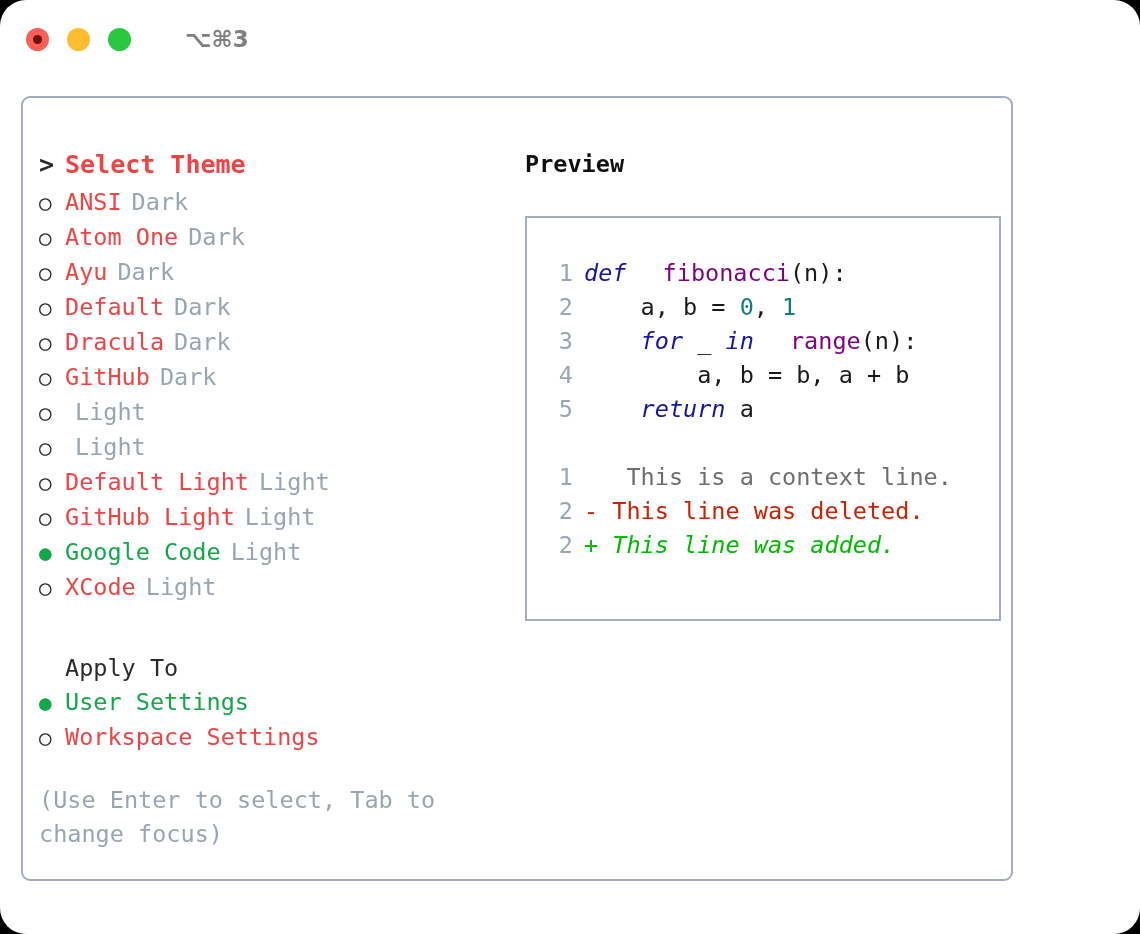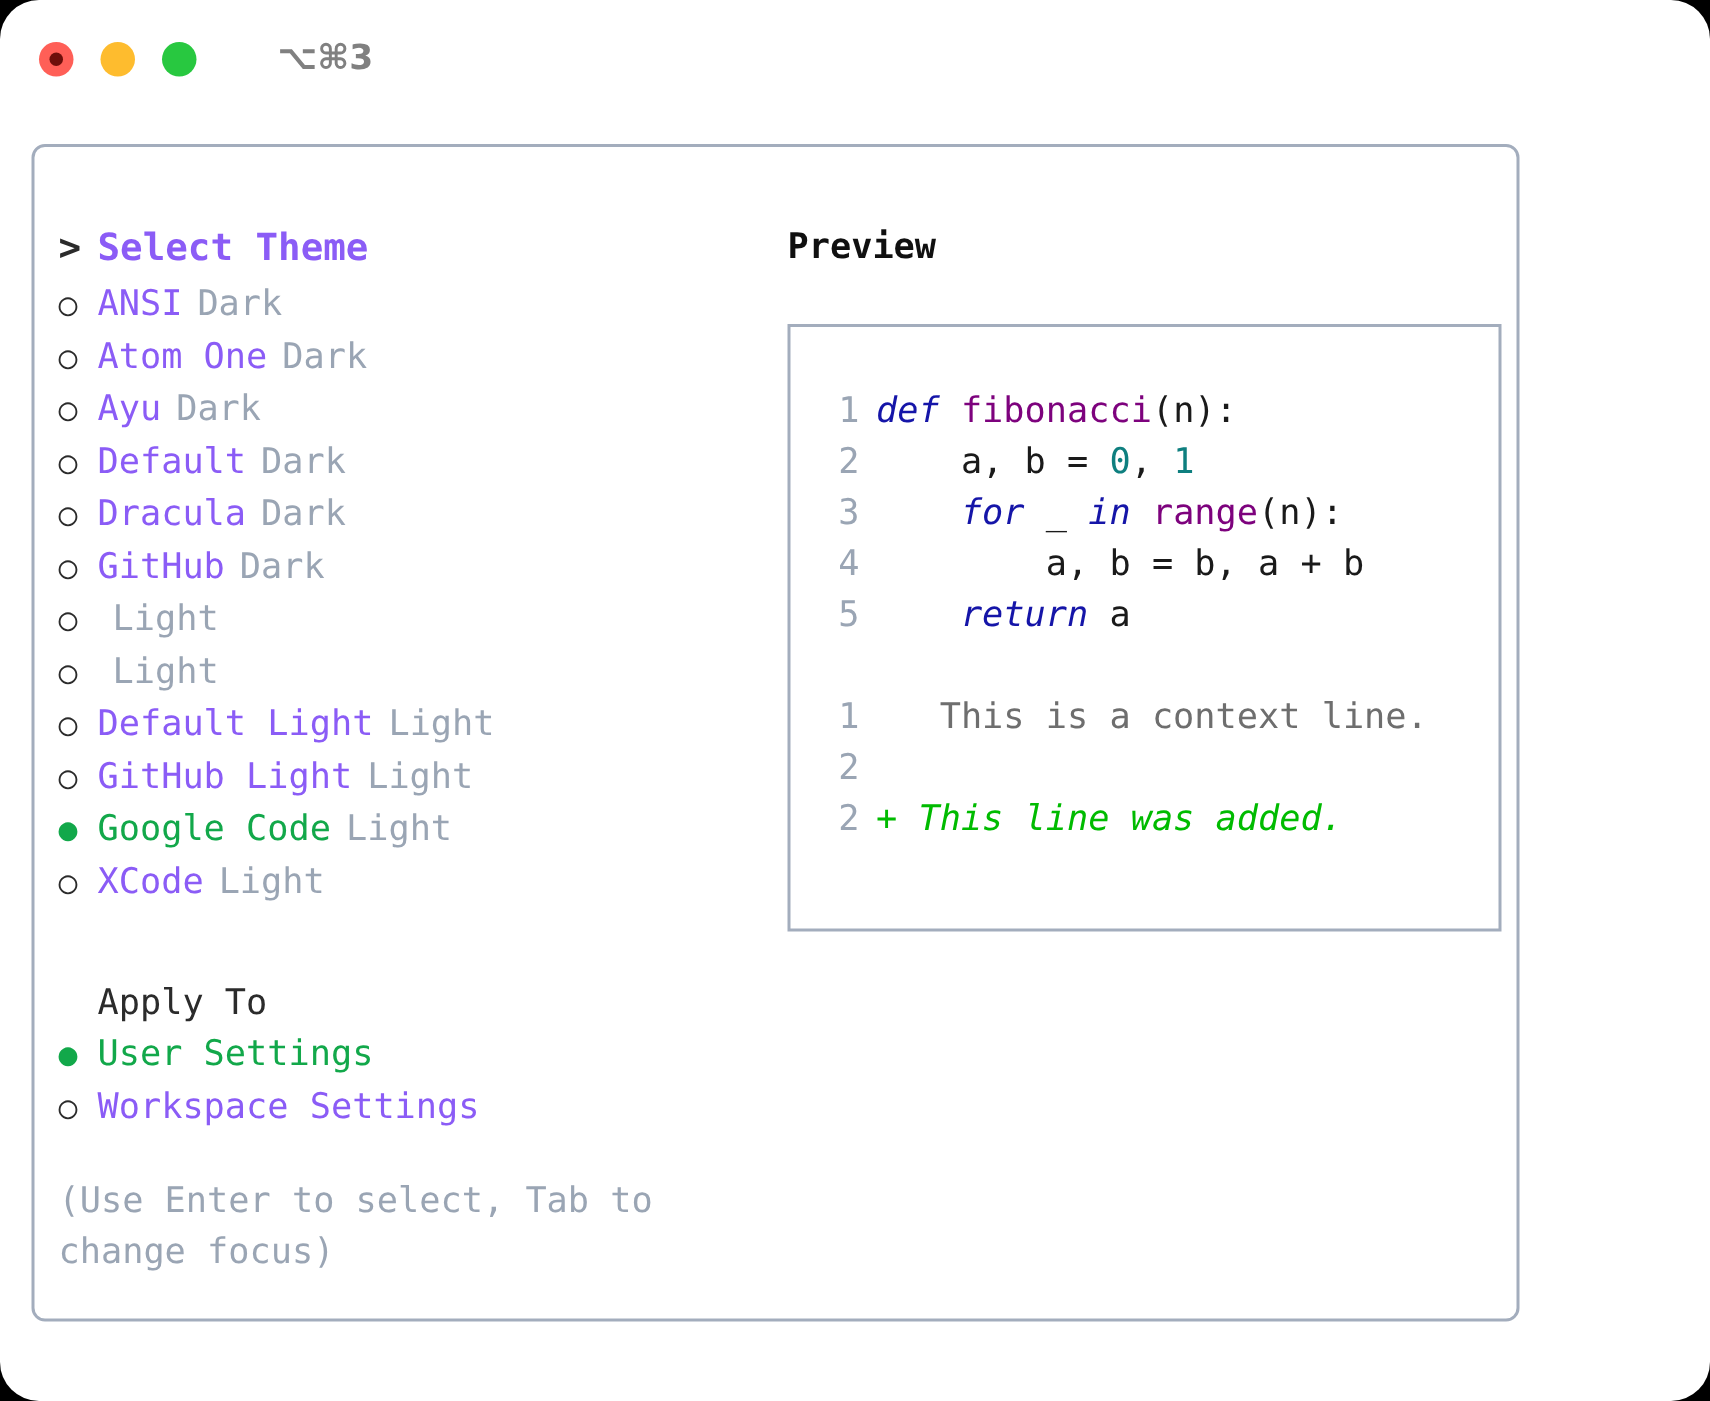--- a/index.html
+++ b/index.html
@@ -117,21 +117,21 @@
     font-size: 21px;
   }
   .heading-row {
     font-weight: bold;
     font-size: 25px;
     line-height: 36px;
     color: #101010;
     margin-bottom: 2px;
   }
   .heading-row .bullet { font-weight: bold; font-size: 25px; }
-  .label { color: #8b5cf6; }
+  .label { color: #ef4444; }
   .label.sel { color: #12a84a; text-align: right; }
   .tag {
     color: #9aa5b4;
     margin-left: 10px;
   }
 
   .section-gap { height: 46px; }
 
   .apply-heading {
     font-size: 23.5px;
@@ -182,21 +182,21 @@
   .lineno {
     flex: 0 0 34px;
     width: 34px;
     text-align: right;
     color: #9aa5b4;
     padding-right: 11px;
   }
   .code-text { color: #1a1a1a; }
 
   .tok-kw   { color: #1515a8; font-style: italic; }
-  .tok-fn   { color: #7d027d; }
+  .tok-fn   { color: #7d027d; margin-left: 22px; }
   .tok-num  { color: #0e7f7f; }
   .tok-plain{ color: #1a1a1a; }
 
   .diff-gap { height: 34px; }
   .diff-ctx { color: #6e6e6e; }
   .diff-del { color: #cc2200; }
   .diff-add { color: #00bb00; font-style: italic; }
 </style>
 </head>
 <body>
@@ -255,21 +255,21 @@
           <div id="code-block">
               <div class="code-line"><span class="lineno">1</span><span class="code-text"><span class="tok-kw">def </span><span class="tok-fn">fibonacci</span><span class="tok-plain">(n):</span></span></div>
               <div class="code-line"><span class="lineno">2</span><span class="code-text"><span class="tok-plain">    a, b = </span><span class="tok-num">0</span><span class="tok-plain">, </span><span class="tok-num">1</span></span></div>
               <div class="code-line"><span class="lineno">3</span><span class="code-text"><span class="tok-plain">    </span><span class="tok-kw">for</span><span class="tok-plain"> _ </span><span class="tok-kw">in</span><span class="tok-plain"> </span><span class="tok-fn">range</span><span class="tok-plain">(n):</span></span></div>
               <div class="code-line"><span class="lineno">4</span><span class="code-text"><span class="tok-plain">        a, b = b, a + b</span></span></div>
               <div class="code-line"><span class="lineno">5</span><span class="code-text"><span class="tok-plain">    </span><span class="tok-kw">return</span><span class="tok-plain"> a</span></span></div>
             </div>
           <div class="diff-gap"></div>
           <div id="diff-block">
               <div class="code-line"><span class="lineno">1</span><span class="diff-ctx">   This is a context line.</span></div>
-              <div class="code-line"><span class="lineno">2</span></div>
+              <div class="code-line"><span class="lineno">2</span><span class="diff-del">- This line was deleted.</span></div>
               <div class="code-line"><span class="lineno">2</span><span class="diff-add">+ This line was added.</span></div>
             </div>
         </div>
       </div>
 
     </div>
   </div>
 </div>
 
 </body></html>

